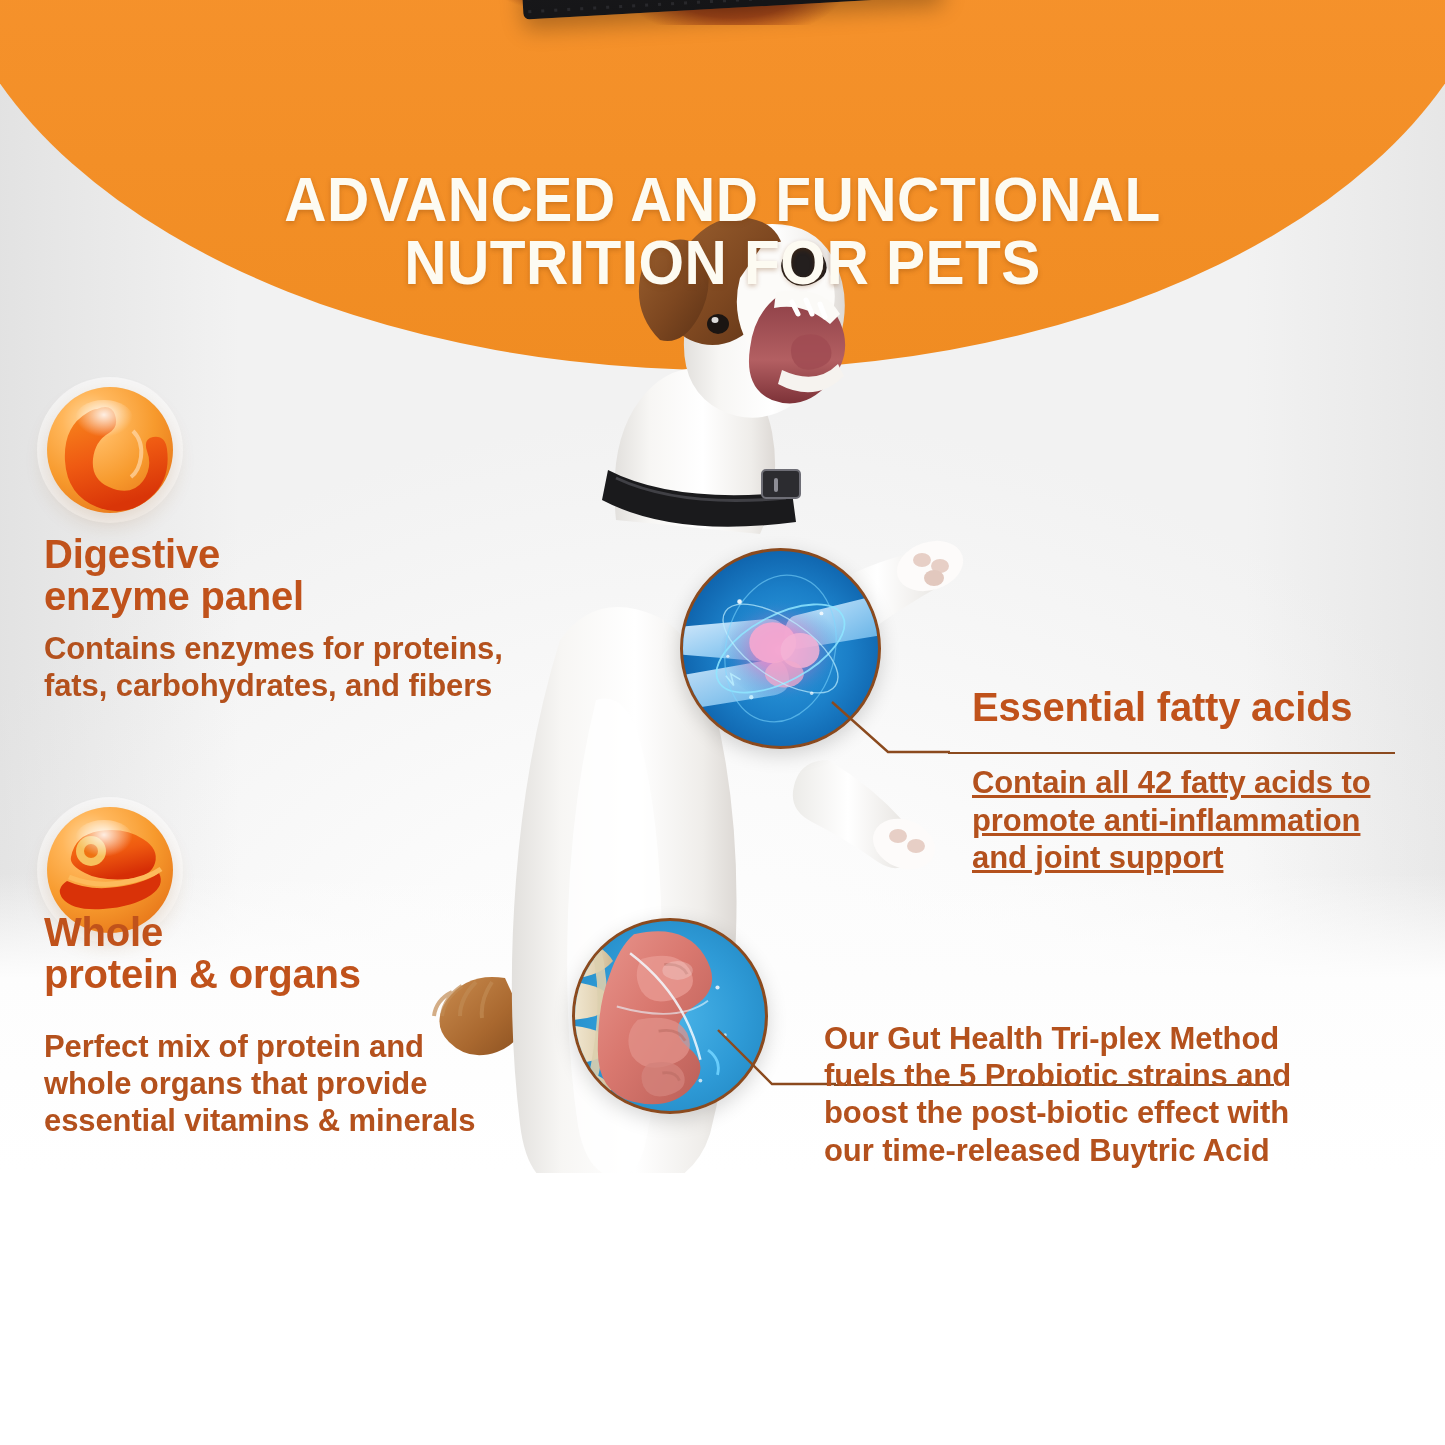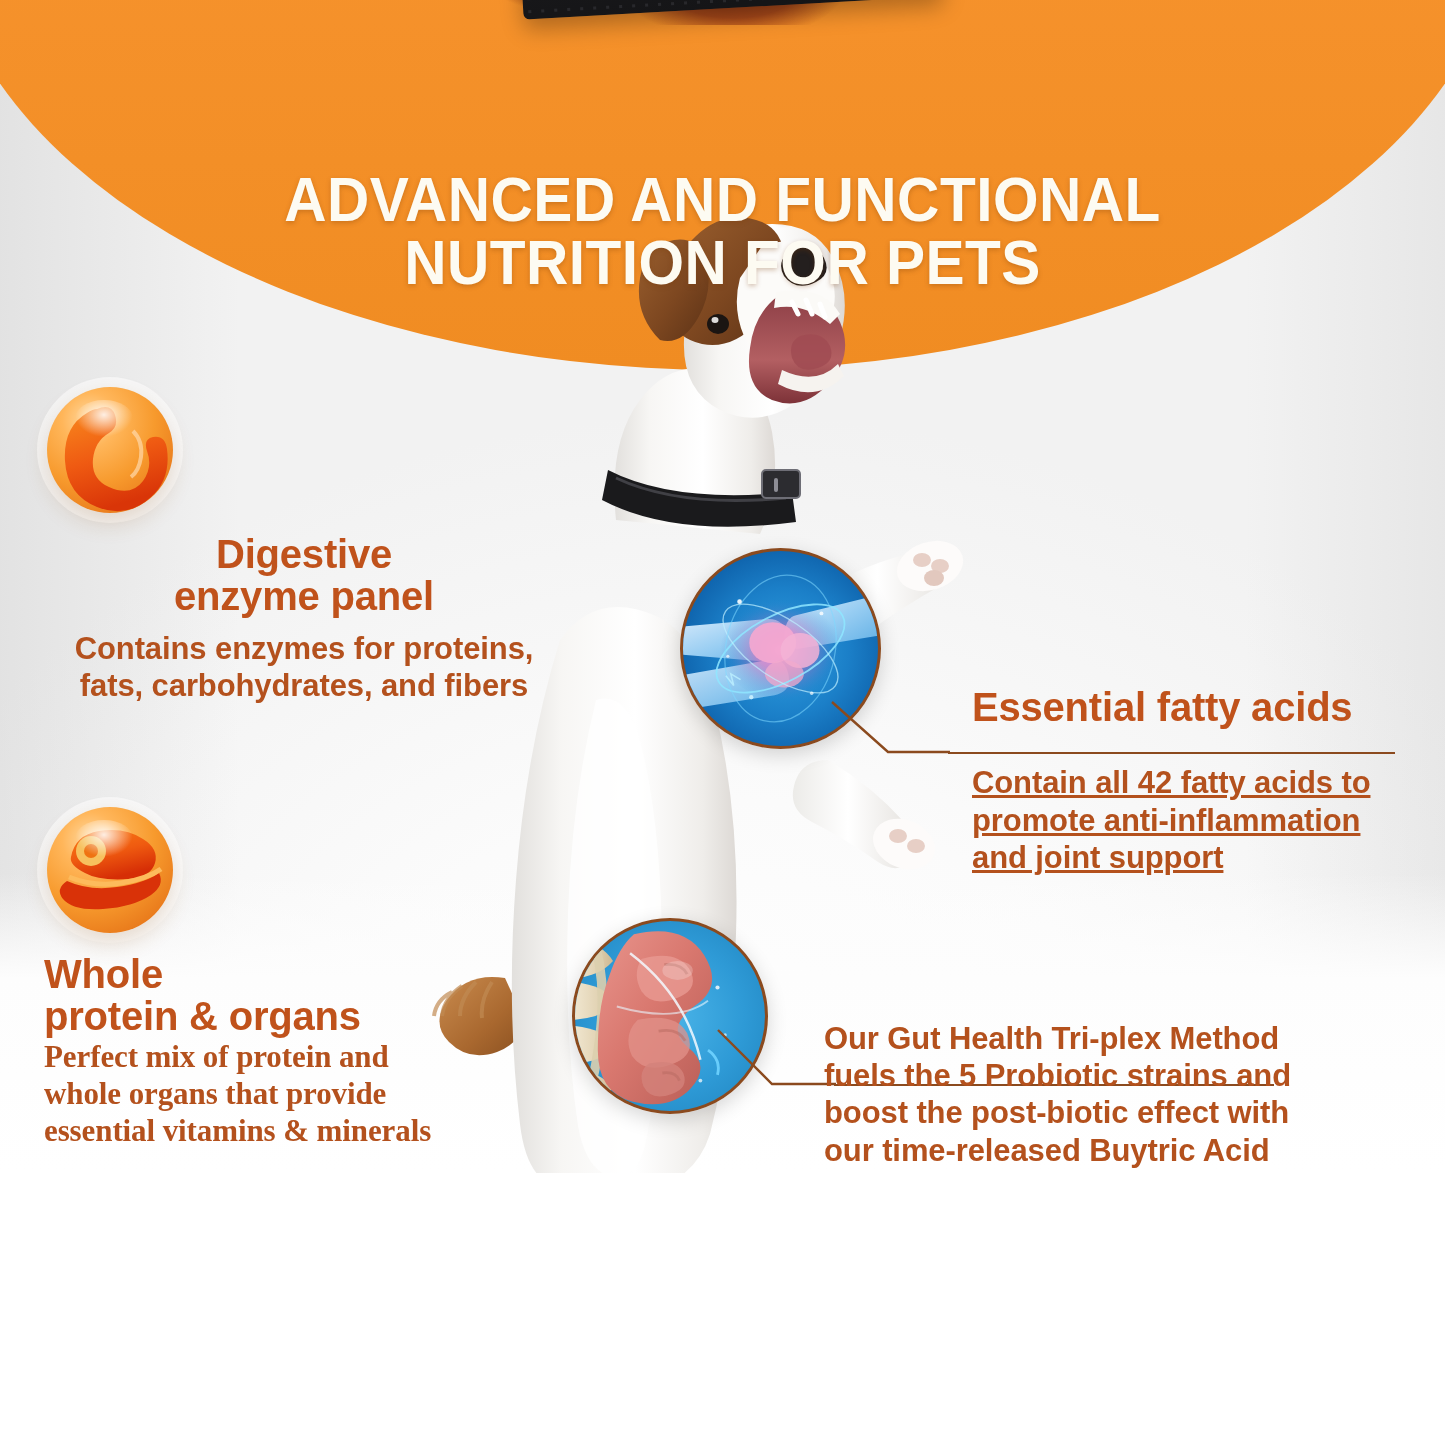--- a/index.html
+++ b/index.html
@@ -121,24 +121,24 @@
     letter-spacing:-.2px;
   }
   .f-body{
     color:#B4511D;
     font-weight:600;
     font-size:31px;
     line-height:1.20;
     white-space:pre-line;
     letter-spacing:-.1px;
   }
-  .left-1{left:44px;top:533px;width:520px;text-align:center;}
+  .left-1{left:44px;top:533px;width:520px;}
   .left-1 .f-body{margin-top:12px;}
-  .left-2{left:44px;top:953px;width:520px;}
-  .left-2 .f-body{font-family:Liberation Serif, serif;}
+  .left-2{left:44px;top:911px;width:520px;}
+  .left-2 .f-body{margin-top:32px;}
 
   .right-1{left:972px;top:686px;width:460px;}
   .right-2{left:824px;top:1004px;width:540px;}
 
   .rule{
     position:absolute;height:0;border-top:2.4px solid #8B4A1E;
     z-index:6;
   }
 
   

